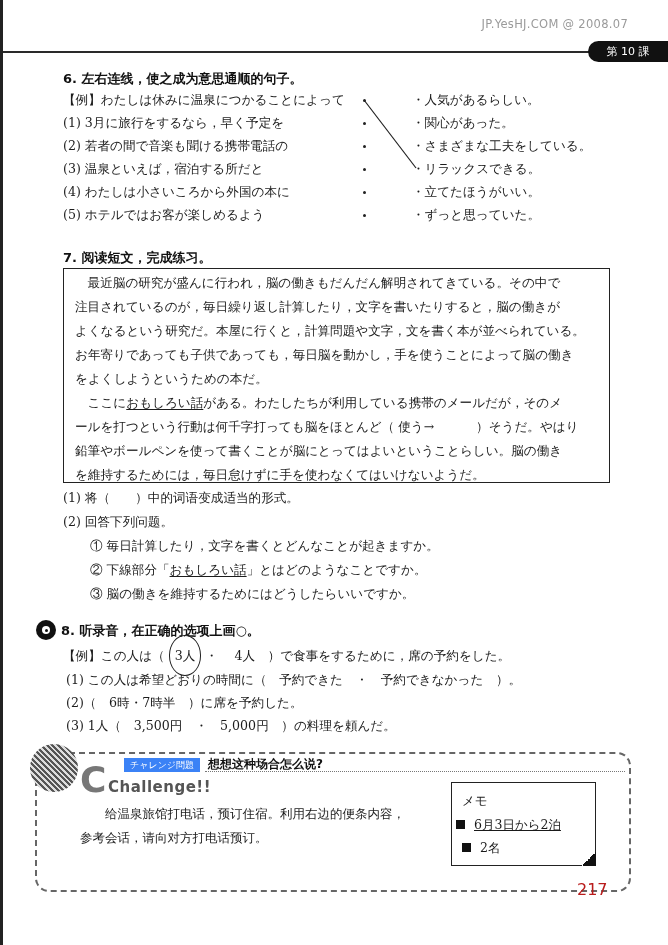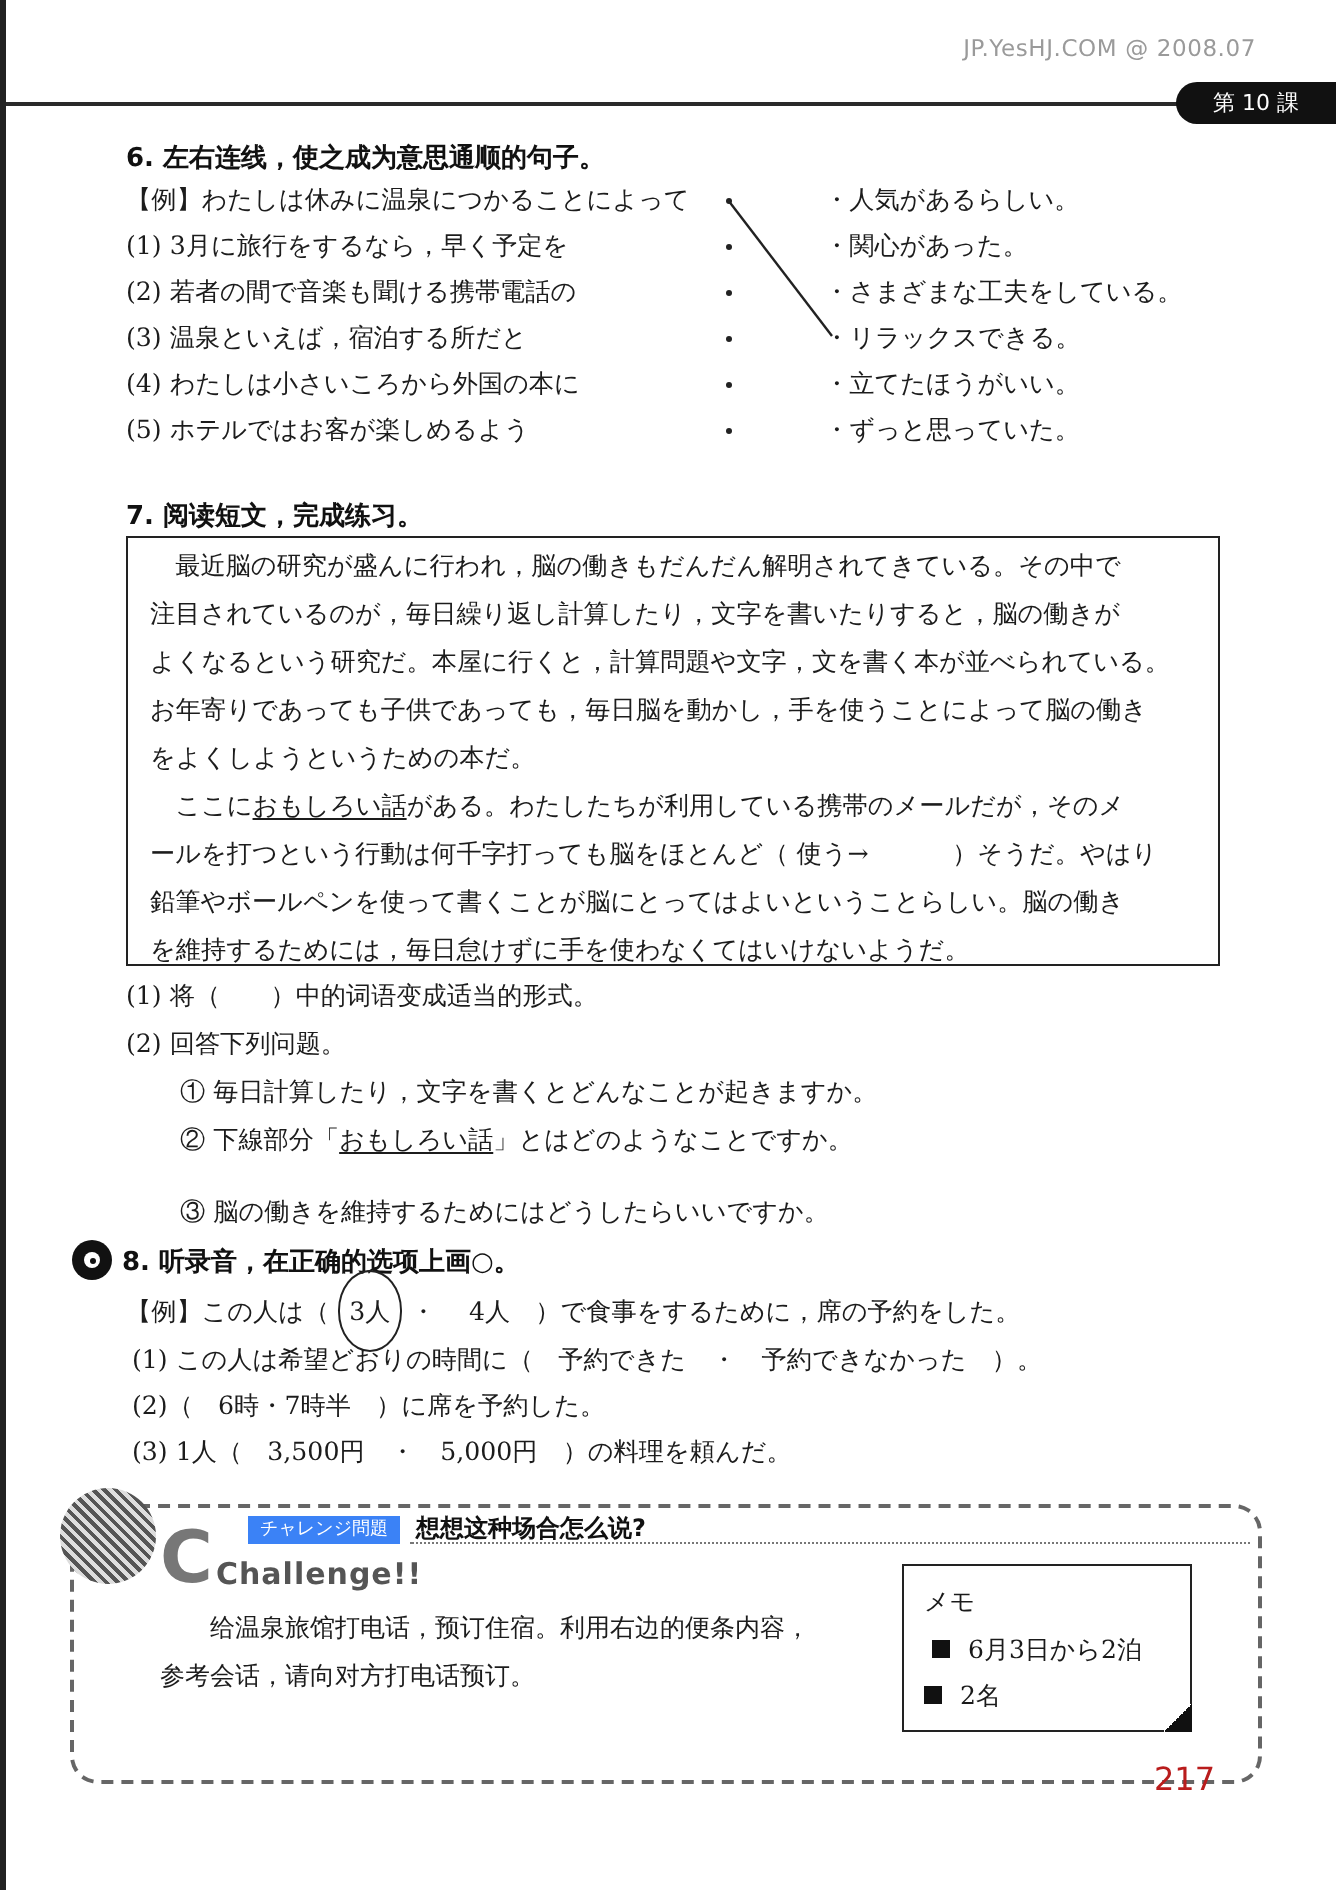--- a/index.html
+++ b/index.html
@@ -104,21 +104,21 @@
 <div class="abs line" style="left:75px; top:395px;"><span>　ここに</span><span class="underline">おもしろい話</span><span>がある。わたしたちが利用している携帯のメールだが，そのメ</span></div>
 <div class="abs line" style="left:75px; top:419px;">ールを打つという行動は何千字打っても脳をほとんど（ 使う→　　　 ）そうだ。やはり</div>
 <div class="abs line" style="left:75px; top:443px;">鉛筆やボールペンを使って書くことが脳にとってはよいということらしい。脳の働き</div>
 <div class="abs line" style="left:75px; top:467px;">を維持するためには，毎日怠けずに手を使わなくてはいけないようだ。</div>
 
 <div class="abs line" style="left:63px; top:490px;"><span>(1)</span>&nbsp;<span>将（　　）中的词语变成适当的形式。</span></div>
 <div class="abs line" style="left:63px; top:514px;"><span>(2)</span>&nbsp;<span>回答下列问题。</span></div>
 
 <div class="abs line" style="left:90px; top:538px;"><span>①</span>&nbsp;<span>毎日計算したり，文字を書くとどんなことが起きますか。</span></div>
 <div class="abs line" style="left:90px; top:562px;"><span>②</span>&nbsp;<span>下線部分「</span><span class="underline">おもしろい話</span><span>」とはどのようなことですか。</span></div>
-<div class="abs line" style="left:90px; top:586px;margin-top:12px;"><span>③</span>&nbsp;<span>脳の働きを維持するためにはどうしたらいいですか。</span></div>
+<div class="abs line" style="left:90px; top:586px;"><span>③</span>&nbsp;<span>脳の働きを維持するためにはどうしたらいいですか。</span></div>
 
 <div class="cd-icon" style="left:36px; top:620px;"></div>
 <div class="abs q-title" style="left:61px; top:622px;">8. 听录音，在正确的选项上画○。</div>
 
 <div class="abs line" style="left:63px; top:648px;"><span>【例】</span><span>この人は（</span>&nbsp;<span class="circled">3人</span>&nbsp;<span>・　 4人　）で食事をするために，席の予約をした。</span></div>
 <div class="abs line" style="left:66px; top:672px;"><span>(1)</span>&nbsp;<span>この人は希望どおりの時間に（　予約できた　・　予約できなかった　）。</span></div>
 <div class="abs line" style="left:66px; top:695px;"><span>(2)</span><span>（　6時・7時半　）に席を予約した。</span></div>
 <div class="abs line" style="left:66px; top:718px;"><span>(3)</span>&nbsp;<span>1人（　3,500円　・　5,000円　）の料理を頼んだ。</span></div>
 
 <div class="abs challenge-box"></div>
@@ -127,18 +127,18 @@
 <div class="abs challenge-word">Challenge!!</div>
 <div class="abs challenge-label">チャレンジ問題</div>
 <div class="abs challenge-sub">想想这种场合怎么说?</div>
 <div class="abs challenge-dotted"></div>
 
 <div class="abs line" style="left:80px; top:806px; font-family:'DejaVu Sans', sans-serif; font-size:12.5px;">　　给温泉旅馆打电话，预订住宿。利用右边的便条内容，</div>
 <div class="abs line" style="left:80px; top:830px; font-family:'DejaVu Sans', sans-serif; font-size:12.5px;">参考会话，请向对方打电话预订。</div>
 
 <div class="abs memo">
   <div class="abs memo-line" style="left:10px; top:10px;font-family:Liberation Serif, serif;">メモ</div>
-  <div class="abs memo-line" style="left:14px; top:34px;"><span class="sq"></span><span>6月3日から2泊</span></div>
+  <div class="abs memo-line" style="left:4px; top:34px;text-decoration:underline;"><span class="sq"></span><span>6月3日から2泊</span></div>
   <div class="abs memo-line" style="left:10px; top:57px;"><span class="sq"></span><span>2名</span></div>
   <div class="abs memo-fold"></div>
 </div>
 
 <div class="abs page-num">217</div>
 
 </body></html>

